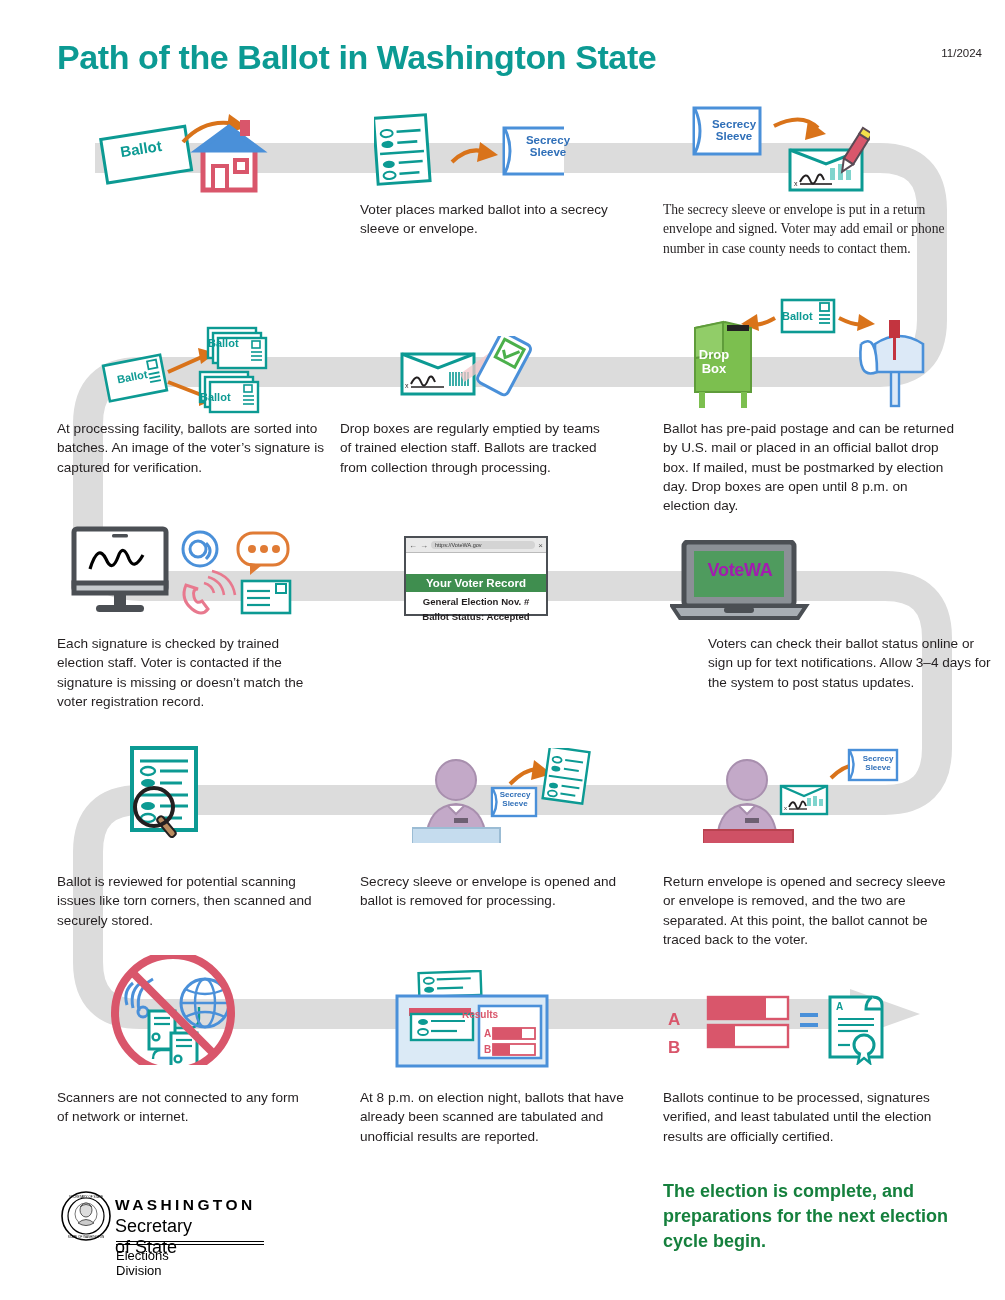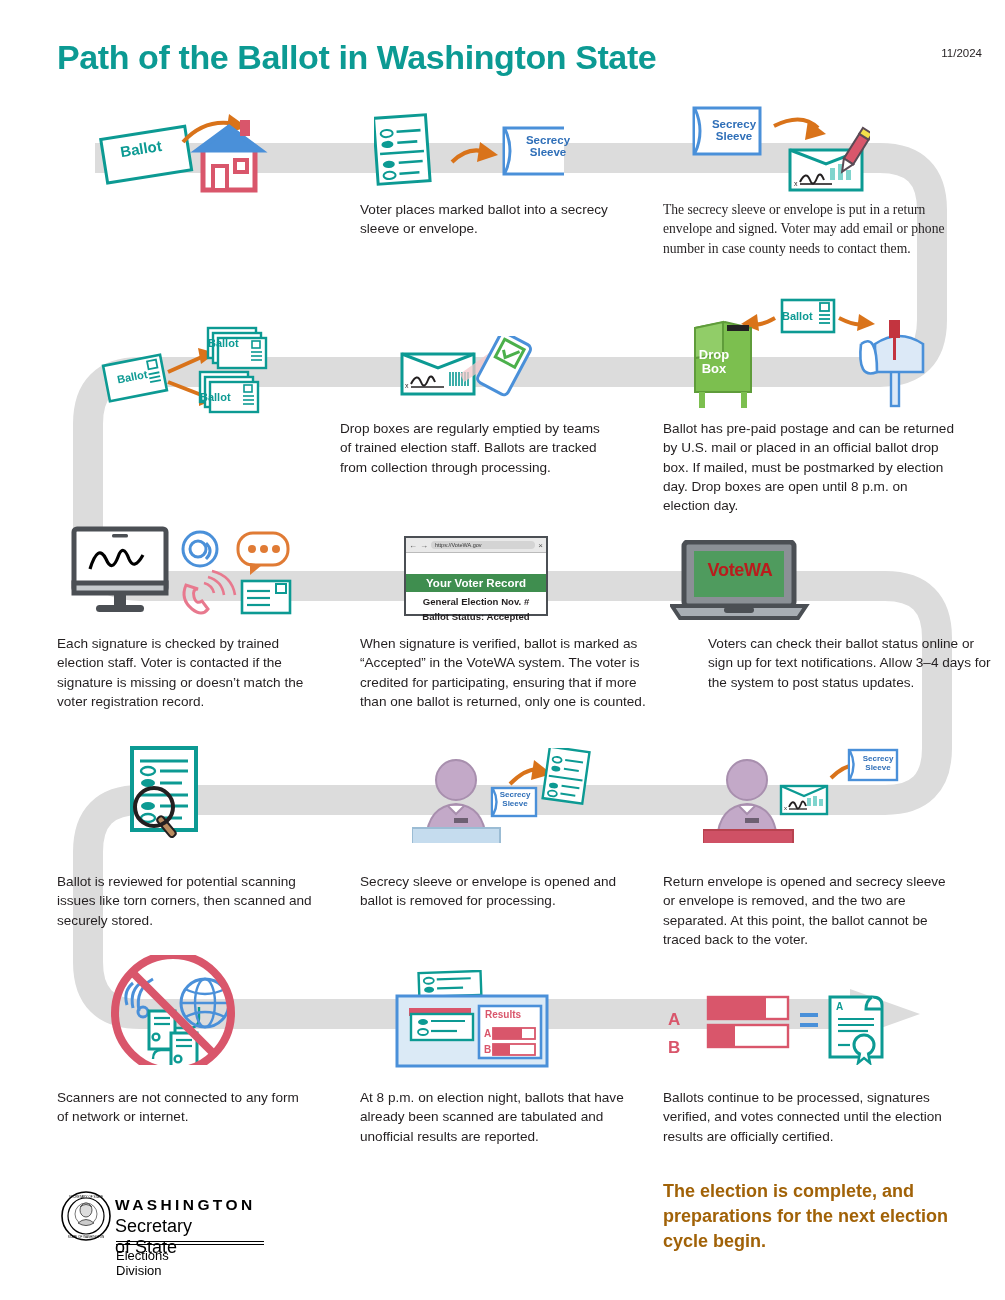--- a/index.html
+++ b/index.html
@@ -29,21 +29,21 @@
   .path{position:absolute;left:0;top:0;width:1005px;height:1300px;}
 
   
   .cap{
     position:absolute;
     font-size:13.6px;line-height:1.42;
     color:#231f20;
   }
   .closing{
     position:absolute;left:663px;top:1179px;width:300px;
-    font-size:18px;line-height:1.38;font-weight:bold;color:#a16207;
+    font-size:18px;line-height:1.38;font-weight:bold;color:#15803d;
   }
 
   
   .logo{position:absolute;left:60px;top:1190px;}
   .logo-seal{position:absolute;left:0;top:0;}
   .logo-wa{
     position:absolute;left:55px;top:6px;
     font-size:15.5px;font-weight:bold;letter-spacing:3.4px;color:#000;
   }
   .logo-sos{
@@ -239,20 +239,21 @@
     <path d="M196 46 q16 -12 16 28 q-20 8 -16 -28" fill="#fff" stroke="#4a90d9" stroke-width="2.6"></path>
     <rect x="224" y="22" width="11" height="18" fill="#c3343f"></rect>
     <rect x="228" y="22" width="3" height="40" fill="#c3343f"></rect>
   </svg>
   <div class="lbl" style="left:782px;top:311px;width:52px;font-size:11px;color:#0c9a93;text-align:left;">Ballot</div>
   <div class="lbl" style="left:688px;top:348px;width:52px;font-size:13px;color:#fff;">
     <span>Drop</span><br>
     <span>Box</span>
   </div>
 
+  <div class="cap" style="left:57px;top:419px;width:268px;">At processing facility, ballots are sorted into batches. An image of the voter’s signature is captured for verification.</div>
   <div class="cap" style="left:340px;top:419px;width:272px;">Drop boxes are regularly emptied by teams of trained election staff. Ballots are tracked from collection through processing.</div>
   <div class="cap" style="left:663px;top:419px;width:292px;">Ballot has pre-paid postage and can be returned by U.S. mail or placed in an official ballot drop box. If mailed, must be postmarked by election day. Drop boxes are open until 8 p.m. on election day.</div>
 
   <svg class="ill" style="left:68px;top:525px;" width="230" height="95">
     <rect x="6" y="4" width="92" height="62" rx="3" fill="#fff" stroke="#4b4f54" stroke-width="5"></rect>
     <rect x="6" y="58" width="92" height="10" fill="#c6cacd" stroke="#4b4f54" stroke-width="5"></rect>
     <rect x="44" y="9" width="16" height="3.5" rx="1.5" fill="#4b4f54"></rect>
     <rect x="46" y="68" width="12" height="14" fill="#4b4f54"></rect>
     <rect x="28" y="80" width="48" height="7" rx="3.5" fill="#4b4f54"></rect>
     <path d="M22 44 q8 -26 16 -10 q6 14 12 -2 q5 -14 11 2 q5 12 14 -4" fill="none" stroke="#000" stroke-width="3.2"></path>
@@ -292,24 +293,23 @@
     <div style="font-weight:bold;font-size:9.6px;text-align:center;padding:4px 0 1px;color:#231f20;">General Election Nov. #</div>
     <div style="font-weight:bold;font-size:9.6px;text-align:center;padding:3px 0;color:#231f20;">Ballot Status: Accepted</div>
   </div>
 
   <svg class="ill" style="left:670px;top:540px;" width="140" height="80">
     <rect x="14" y="2" width="110" height="64" rx="4" fill="#8b9096" stroke="#4b4f54" stroke-width="5"></rect>
     <rect x="24" y="11" width="90" height="46" fill="#4f9b5e"></rect>
     <path d="M2 66 L136 66 L128 78 L10 78 Z" fill="#a8aeb4" stroke="#4b4f54" stroke-width="4"></path>
     <rect x="54" y="67" width="30" height="6" rx="3" fill="#4b4f54"></rect>
   </svg>
-  <div class="lbl" style="left:690px;top:561px;width:100px;font-size:18px;color:#b91c1c;letter-spacing:-0.3px;">VoteWA</div>
+  <div class="lbl" style="left:690px;top:561px;width:100px;font-size:18px;color:#a21caf;letter-spacing:-0.3px;">VoteWA</div>
 
   <div class="cap" style="left:57px;top:634px;width:268px;">Each signature is checked by trained election staff. Voter is contacted if the signature is missing or doesn’t match the voter registration record.</div>
-  <div class="cap" style="left:360px;top:634px;width:290px;">When signature is verified, ballot is marked as “Accepted” in the VoteWA system. The voter is credited for participating, ensuring that if more than one ballot is returned, only one is counted.</div>
   <div class="cap" style="left:663px;top:634px;width:292px;margin-left:45px;">Voters can check their ballot status online or sign up for text notifications. Allow 3–4 days for the system to post status updates.</div>
 
   <svg class="ill" style="left:110px;top:745px;" width="160" height="100">
     <rect x="22" y="3" width="64" height="82" fill="#fff" stroke="#0c9a93" stroke-width="4"></rect>
     <g stroke="#0c9a93" stroke-width="3">
         <line x1="30" y1="16" x2="78" y2="16"></line>
       </g>
     <ellipse cx="38" cy="26" rx="7" ry="4" fill="#fff" stroke="#0c9a93" stroke-width="2.4"></ellipse>
     <line x1="50" y1="26" x2="78" y2="26" stroke="#0c9a93" stroke-width="3"></line>
     <ellipse cx="38" cy="38" rx="7" ry="4" fill="#0c9a93"></ellipse>
@@ -433,21 +433,21 @@
     <ellipse cx="28" cy="62" rx="5" ry="3" fill="#fff" stroke="#0c9a93" stroke-width="1.8"></ellipse>
     <line x1="36" y1="61" x2="62" y2="61" stroke="#0c9a93" stroke-width="2.2"></line>
     <rect x="84" y="36" width="62" height="52" fill="#fff" stroke="#4a90d9" stroke-width="2.6"></rect>
     <g>
       <rect x="98" y="58" width="42" height="11" fill="#fff" stroke="#d9566b" stroke-width="1.8"></rect>
       <rect x="98" y="58" width="29" height="11" fill="#d9566b"></rect>
       <rect x="98" y="74" width="42" height="11" fill="#fff" stroke="#d9566b" stroke-width="1.8"></rect>
       <rect x="98" y="74" width="17" height="11" fill="#d9566b"></rect>
     </g>
   </svg>
-  <div class="lbl" style="left:485px;top:1010px;width:56px;font-size:10px;color:#d9566b;text-align:left;">Results</div>
+  <div class="lbl" style="left:462px;top:1010px;width:56px;font-size:10px;color:#d9566b;text-align:left;">Results</div>
   <div class="lbl" style="left:484px;top:1029px;font-size:10px;color:#d9566b;">A</div>
   <div class="lbl" style="left:484px;top:1045px;font-size:10px;color:#d9566b;">B</div>
 
   <svg class="ill" style="left:690px;top:995px;" width="200" height="70">
     <rect x="18" y="2" width="80" height="22" fill="#fff" stroke="#d9566b" stroke-width="2.4"></rect>
     <rect x="18" y="2" width="58" height="22" fill="#d9566b"></rect>
     <rect x="18" y="30" width="80" height="22" fill="#fff" stroke="#d9566b" stroke-width="2.4"></rect>
     <rect x="18" y="30" width="27" height="22" fill="#d9566b"></rect>
     <line x1="110" y1="20" x2="128" y2="20" stroke="#4a90d9" stroke-width="4"></line>
     <line x1="110" y1="30" x2="128" y2="30" stroke="#4a90d9" stroke-width="4"></line>
@@ -461,21 +461,21 @@
     </g>
     <circle cx="174" cy="50" r="10" fill="#fff" stroke="#0c9a93" stroke-width="3"></circle>
     <path d="M170 58 l-2 10 l6 -5 l6 5 l-2 -10" fill="#fff" stroke="#0c9a93" stroke-width="2.4"></path>
   </svg>
   <div class="lbl" style="left:668px;top:1011px;font-size:17px;color:#d9566b;">A</div>
   <div class="lbl" style="left:668px;top:1039px;font-size:17px;color:#d9566b;">B</div>
   <div class="lbl" style="left:836px;top:1002px;font-size:10px;color:#0c9a93;">A</div>
 
   <div class="cap" style="left:57px;top:1088px;width:250px;">Scanners are not connected to any form of network or internet.</div>
   <div class="cap" style="left:360px;top:1088px;width:290px;">At 8 p.m. on election night, ballots that have already been scanned are tabulated and unofficial results are reported.</div>
-  <div class="cap" style="left:663px;top:1088px;width:292px;">Ballots continue to be processed, signatures verified, and votes connected until the election results are officially certified.</div>
+  <div class="cap" style="left:663px;top:1088px;width:292px;">Ballots continue to be processed, signatures verified, and least tabulated until the election results are officially certified.</div>
 
   <div class="closing">The election is complete, and preparations for the next election cycle begin.</div>
 
   <div class="logo">
     <svg class="logo-seal" width="52" height="52">
       <circle cx="26" cy="26" r="24" fill="#fff" stroke="#000" stroke-width="1.6"></circle>
       <circle cx="26" cy="26" r="18" fill="#fff" stroke="#000" stroke-width="1.2"></circle>
       <circle cx="26" cy="24" r="11" fill="none" stroke="#555" stroke-width="0.8"></circle>
       <ellipse cx="26" cy="20" rx="6" ry="7" fill="#ddd" stroke="#333" stroke-width="0.8"></ellipse>
       <path d="M18 33 q8 -7 16 0 q-8 5 -16 0" fill="#ccc" stroke="#333" stroke-width="0.8"></path>

